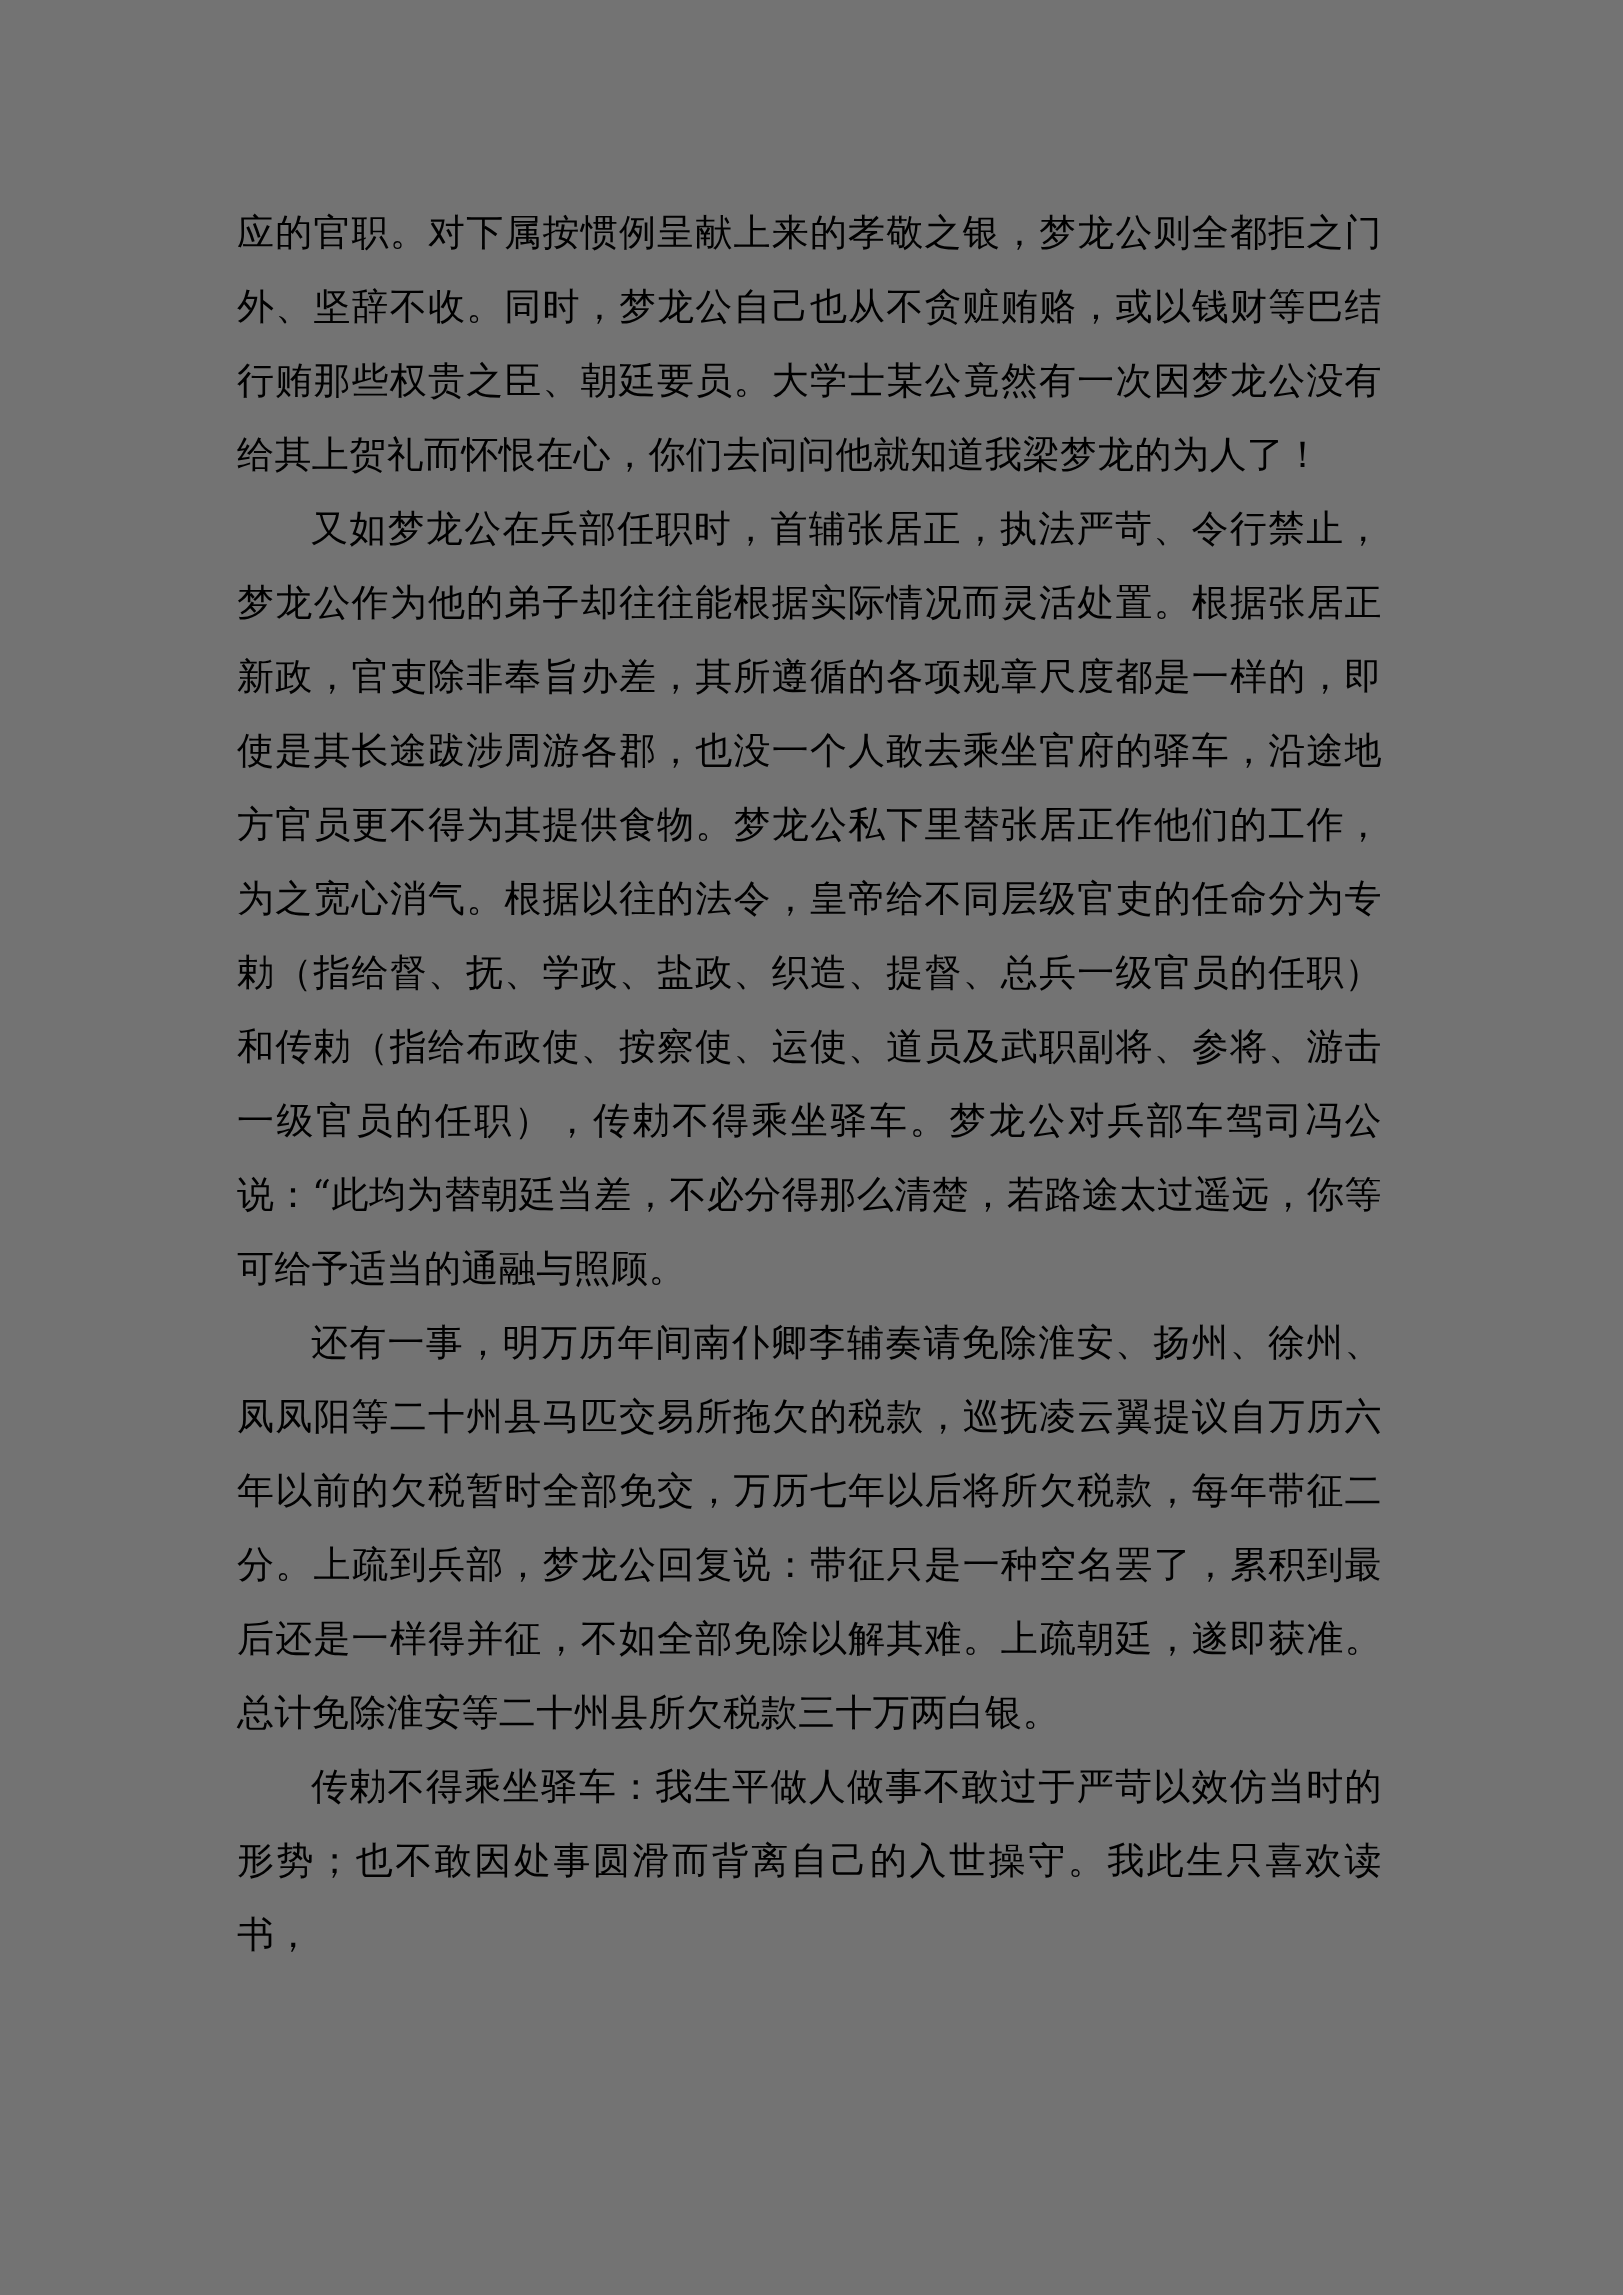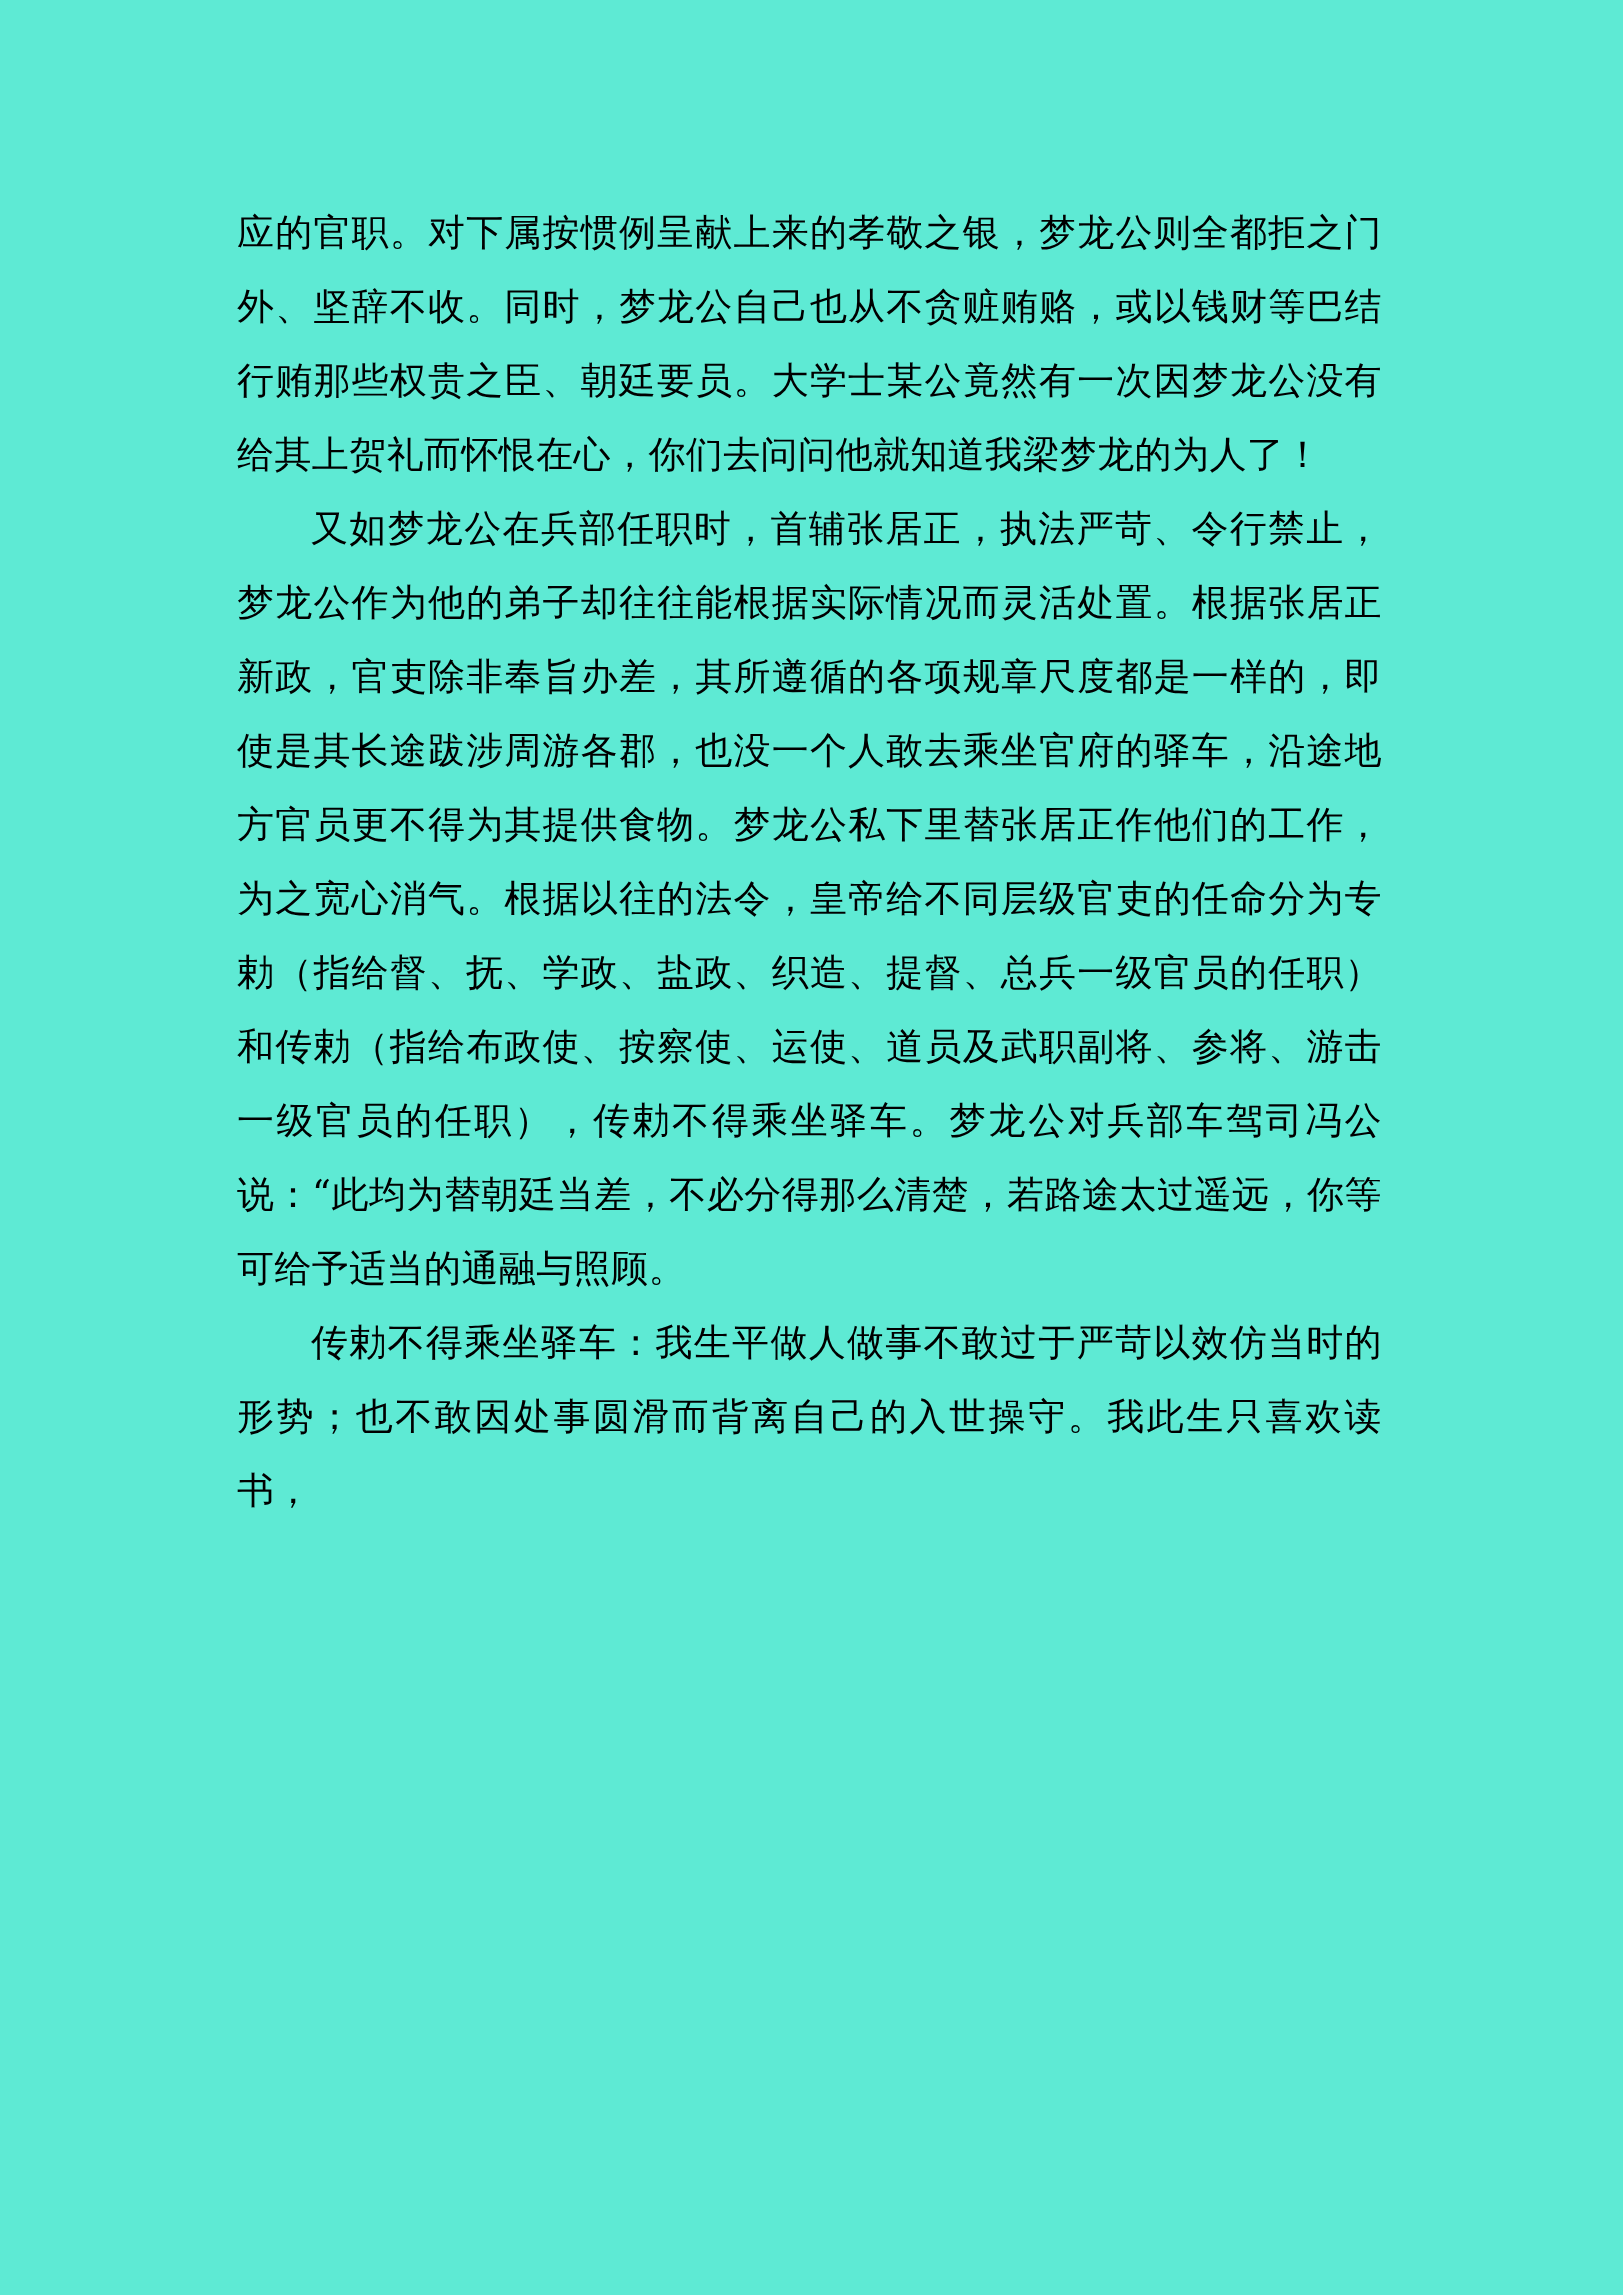--- a/index.html
+++ b/index.html
@@ -7,21 +7,21 @@
     padding: 0;
     background: #ffffff;
   }
   body {
     font-family: "DejaVu Serif", "Liberation Serif", serif;
   }
   .page {
     position: relative;
     width: 1623px;
     height: 2295px;
-    background: #5eead4;
+    background: #737373;
     box-sizing: border-box;
     overflow: hidden;
   }
   .page-body {
     position: absolute;
     left: 237px;
     top: 196px;
     width: 1145px;
   }
   .para {
@@ -38,16 +38,17 @@
     text-indent: 2em;
   }
 </style>
 </head>
 <body>
 
 <div class="page">
   <div class="page-body">
     <p class="para">应的官职。对下属按惯例呈献上来的孝敬之银，梦龙公则全都拒之门外、坚辞不收。同时，梦龙公自己也从不贪赃贿赂，或以钱财等巴结行贿那些权贵之臣、朝廷要员。大学士某公竟然有一次因梦龙公没有给其上贺礼而怀恨在心，你们去问问他就知道我梁梦龙的为人了！</p>
     <p class="para indent">又如梦龙公在兵部任职时，首辅张居正，执法严苛、令行禁止，梦龙公作为他的弟子却往往能根据实际情况而灵活处置。根据张居正新政，官吏除非奉旨办差，其所遵循的各项规章尺度都是一样的，即使是其长途跋涉周游各郡，也没一个人敢去乘坐官府的驿车，沿途地方官员更不得为其提供食物。梦龙公私下里替张居正作他们的工作，为之宽心消气。根据以往的法令，皇帝给不同层级官吏的任命分为专勅（指给督、抚、学政、盐政、织造、提督、总兵一级官员的任职）和传勅（指给布政使、按察使、运使、道员及武职副将、参将、游击一级官员的任职），传勅不得乘坐驿车。梦龙公对兵部车驾司冯公说：“此均为替朝廷当差，不必分得那么清楚，若路途太过遥远，你等可给予适当的通融与照顾。</p>
+    <p class="para indent">还有一事，明万历年间南仆卿李辅奏请免除淮安、扬州、徐州、凤凤阳等二十州县马匹交易所拖欠的税款，巡抚凌云翼提议自万历六年以前的欠税暂时全部免交，万历七年以后将所欠税款，每年带征二分。上疏到兵部，梦龙公回复说：带征只是一种空名罢了，累积到最后还是一样得并征，不如全部免除以解其难。上疏朝廷，遂即获准。总计免除淮安等二十州县所欠税款三十万两白银。</p>
     <p class="para indent">传勅不得乘坐驿车：我生平做人做事不敢过于严苛以效仿当时的形势；也不敢因处事圆滑而背离自己的入世操守。我此生只喜欢读书，</p>
   </div>
 </div>
 
 
 </body></html>

